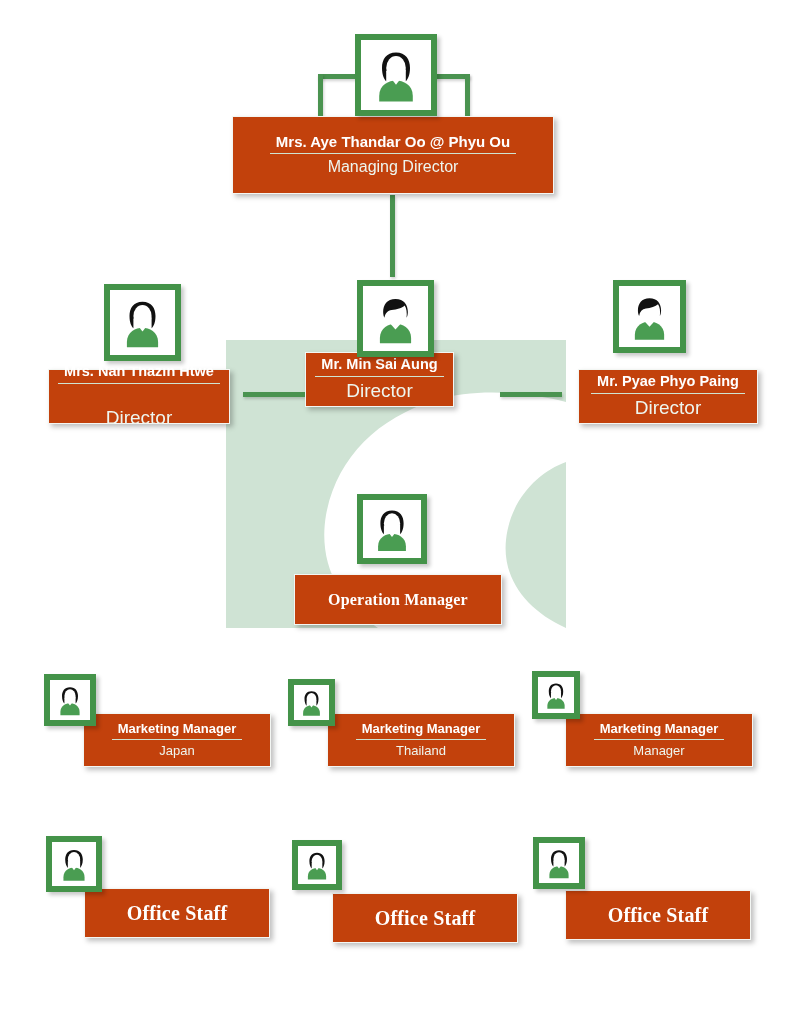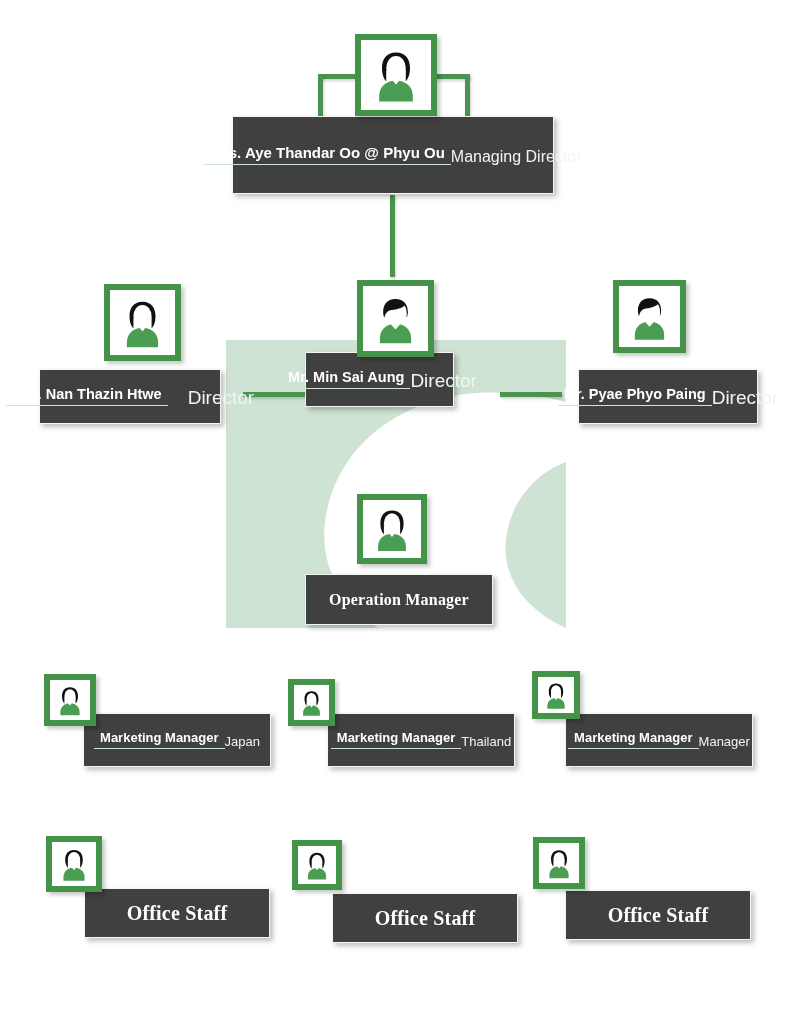--- a/index.html
+++ b/index.html
@@ -50,27 +50,27 @@
   }
   .avatar svg {
     display: block;
     width: 100%;
     height: 100%;
   }
 
   
   .card {
     position: absolute;
-    background: #404040;
+    background: #c2410c;
     border: 1px solid #f3f6f3;
     box-sizing: border-box;
     box-shadow: 3px 3px 5px rgba(0,0,0,0.25);
     z-index: 3;
     display: flex;
-    flex-direction: row;
+    flex-direction: column;
     align-items: center;
     justify-content: center;
     color: #ffffff;
   }
   .card .title {
     font-weight: bold;
     color: #ffffff;
     text-align: center;
     white-space: nowrap;
     line-height: 1.1;
@@ -139,21 +139,21 @@
 
   <div class="avatar" style="left:104px; top:284px; width:77px; height:77px;">
     <svg viewBox="0 0 100 100" xmlns="http://www.w3.org/2000/svg" aria-hidden="true">
       <rect width="100" height="100" fill="#ffffff"></rect>
       <path d="M50 18 C36 18 30 28 30 40 C30 50 33 56 36 59 L36 44 C44 46 56 46 64 42 L64 59 C67 56 70 50 70 40 C70 28 64 18 50 18 Z" fill="#111111"></path>
       <ellipse cx="50" cy="40" rx="14" ry="17" fill="#ffffff"></ellipse>
       <path d="M50 58 C40 58 26 64 26 80 L26 88 L74 88 L74 80 C74 64 60 58 50 58 Z" fill="#4a9d52"></path>
       <path d="M44 56 L50 64 L56 56 L54 54 L46 54 Z" fill="#ffffff"></path>
     </svg>
   </div>
-  <div class="card lvl1" style="left:39px; top:369px; width:182px; height:55px;gap:20px;">
+  <div class="card lvl1" style="left:48px; top:369px; width:182px; height:55px;gap:20px;">
     <div class="title">Mrs. Nan Thazin Htwe</div>
     <div class="subtitle">Director</div>
   </div>
 
   <div class="avatar" style="left:357px; top:280px; width:77px; height:77px;">
     <svg viewBox="0 0 100 100" xmlns="http://www.w3.org/2000/svg" aria-hidden="true">
       <rect width="100" height="100" fill="#ffffff"></rect>
       <path d="M50 20 C37 20 31 29 31 40 C31 44 32 47 33 49 C34 42 38 38 44 37 C52 36 60 34 64 30 C67 34 68 41 67 49 C68 47 69 44 69 40 C69 29 63 20 50 20 Z" fill="#111111"></path>
       <path d="M50 58 C40 58 26 64 26 80 L26 88 L74 88 L74 80 C74 64 60 58 50 58 Z" fill="#4a9d52"></path>
       <path d="M41 57 L50 67 L59 57 L56 55 L44 55 Z" fill="#ffffff"></path>
@@ -179,21 +179,21 @@
 
   <div class="avatar" style="left:357px; top:494px; width:70px; height:70px;">
     <svg viewBox="0 0 100 100" xmlns="http://www.w3.org/2000/svg" aria-hidden="true">
       <rect width="100" height="100" fill="#ffffff"></rect>
       <path d="M50 18 C36 18 30 28 30 40 C30 50 33 56 36 59 L36 44 C44 46 56 46 64 42 L64 59 C67 56 70 50 70 40 C70 28 64 18 50 18 Z" fill="#111111"></path>
       <ellipse cx="50" cy="40" rx="14" ry="17" fill="#ffffff"></ellipse>
       <path d="M50 58 C40 58 26 64 26 80 L26 88 L74 88 L74 80 C74 64 60 58 50 58 Z" fill="#4a9d52"></path>
       <path d="M44 56 L50 64 L56 56 L54 54 L46 54 Z" fill="#ffffff"></path>
     </svg>
   </div>
-  <div class="card lvl2 single" style="left:305px; top:574px; width:188px; height:51px;">
+  <div class="card lvl2 single" style="left:294px; top:574px; width:208px; height:51px;">
     <div class="title">Operation Manager</div>
   </div>
 
   <div class="avatar" style="left:44px; top:674px; width:52px; height:52px;">
     <svg viewBox="0 0 100 100" xmlns="http://www.w3.org/2000/svg" aria-hidden="true">
       <rect width="100" height="100" fill="#ffffff"></rect>
       <path d="M50 18 C36 18 30 28 30 40 C30 50 33 56 36 59 L36 44 C44 46 56 46 64 42 L64 59 C67 56 70 50 70 40 C70 28 64 18 50 18 Z" fill="#111111"></path>
       <ellipse cx="50" cy="40" rx="14" ry="17" fill="#ffffff"></ellipse>
       <path d="M50 58 C40 58 26 64 26 80 L26 88 L74 88 L74 80 C74 64 60 58 50 58 Z" fill="#4a9d52"></path>
       <path d="M44 56 L50 64 L56 56 L54 54 L46 54 Z" fill="#ffffff"></path>

